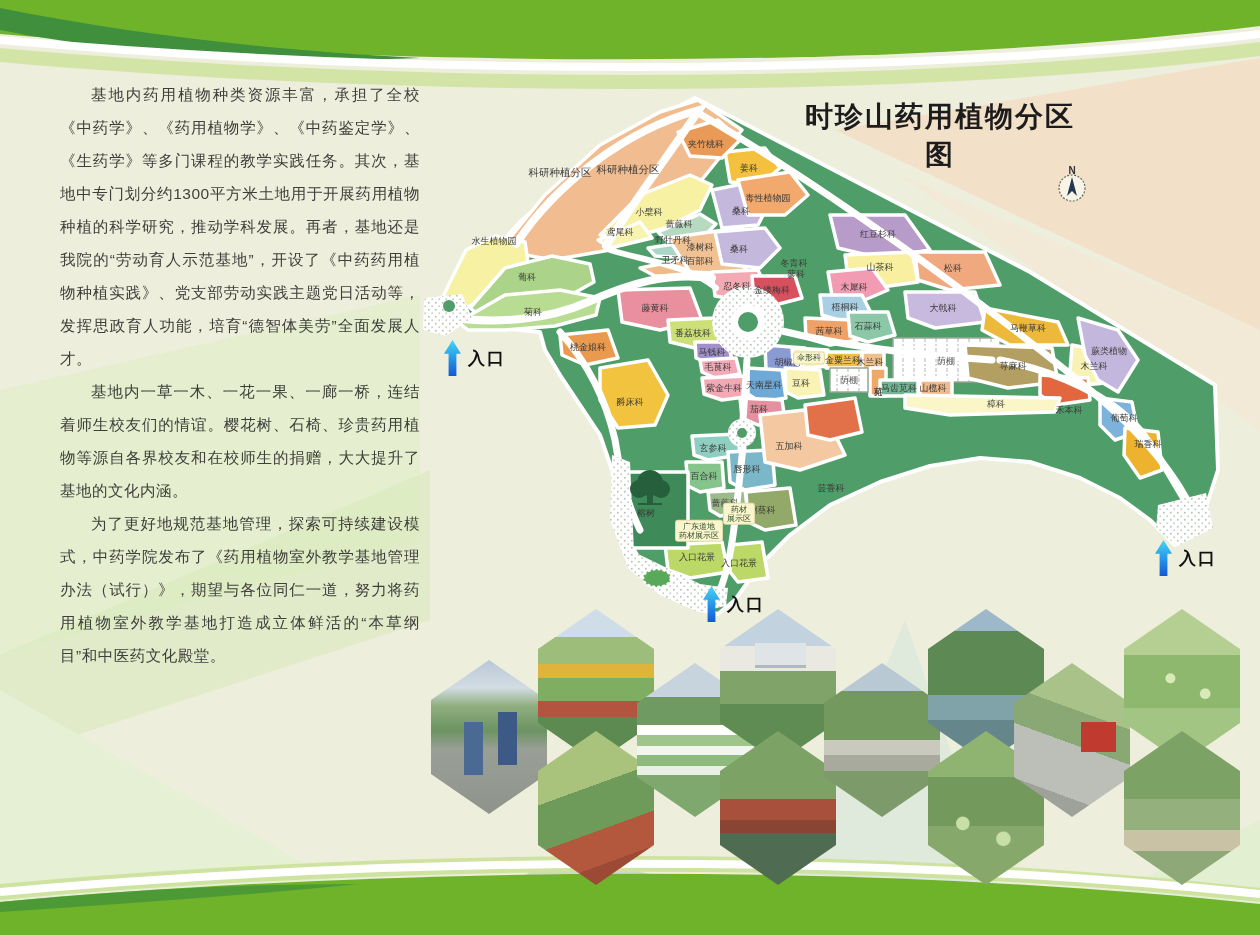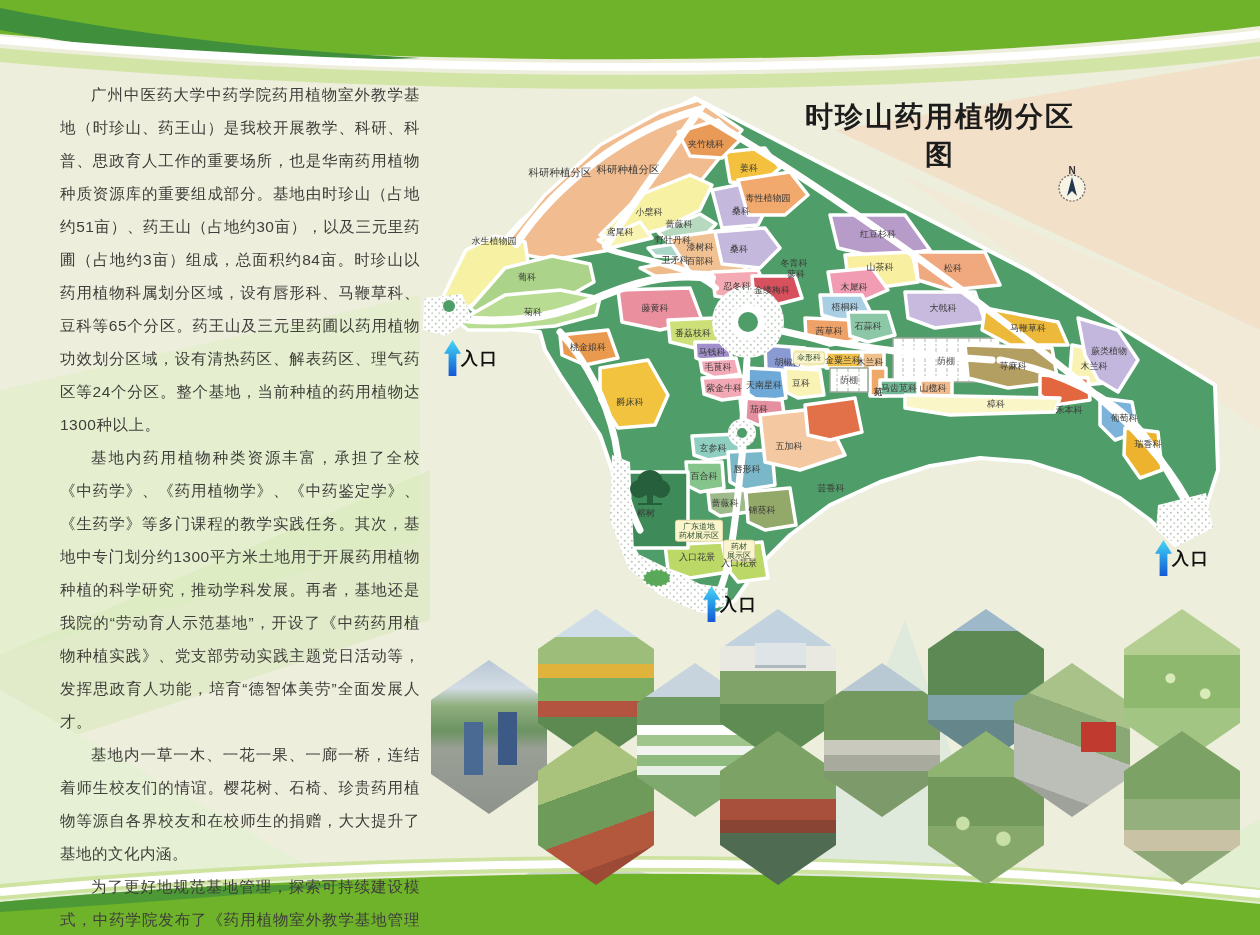--- a/index.html
+++ b/index.html
@@ -15,21 +15,21 @@
   .map-title{position:absolute;left:795px;top:98px;width:290px;z-index:7;font-size:28px;
              font-weight:700;color:#1c1c1c;letter-spacing:2px;text-align:center;}
   .map-label{position:absolute;z-index:8;transform:translate(-50%,-50%);font-size:9px;color:#3a3a38;
              white-space:nowrap;line-height:1.15;text-align:center;}
   .map-label.big{font-size:10.5px;}
   .map-label.vert{writing-mode:vertical-rl;}
   .map-label.chip{background:#faf5cc;padding:1px 3px;border-radius:2px;font-size:8px;color:#2d4d2d;
                   box-shadow:0 0 0 1px #e4dca8;}
   .map-label.onwhite{color:#555;}
   
-  .entrance{position:absolute;z-index:9;display:flex;align-items:center;gap:0;}
+  .entrance{position:absolute;z-index:9;display:flex;align-items:center;gap:7px;}
   .arrow-up{width:17px;height:36px;background:linear-gradient(180deg,#49d6f6 0%,#2a9fe8 45%,#1457d6 100%);
             clip-path:polygon(50% 0,100% 38%,73% 38%,73% 100%,27% 100%,27% 38%,0 38%);}
   .entrance span{font-size:17px;font-weight:700;color:#101010;letter-spacing:2px;}
   
   .hex{position:absolute;width:116px;height:154px;z-index:5;
        clip-path:polygon(50% 0%,100% 26%,100% 74%,50% 100%,0% 74%,0% 26%);}
   .hex::after{content:"";position:absolute;}
   .v-sign{background:linear-gradient(180deg,#b9c8d6 0%,#d3dce4 18%,#8fae7e 30%,#6c9362 46%,#9a9f96 58%,#8e938c 100%);}
   .v-sign::after{left:58%;top:34%;width:16%;height:34%;background:#3d5a86;box-shadow:-34px 10px 0 #4a6a94;}
   .v-pergola{background:linear-gradient(180deg,#cfdde8 0 18%,#9dbd7a 18% 36%,#e0b43c 36% 45%,#7fae62 45% 60%,#b2543f 60% 70%,#5d8a50 70% 100%);}
@@ -196,21 +196,20 @@
 
   <ellipse cx="657" cy="578" rx="14" ry="9" fill="#5aa85a" stroke="#ffffff" stroke-width="2.5" stroke-dasharray="3,2"></ellipse>
 
   <g>
     <circle cx="1072" cy="188" r="13" fill="#f7f4e6" stroke="#666660" stroke-width="1.2" stroke-dasharray="2,1.5"></circle>
     <polygon points="1072,177 1067,196 1072,191 1077,196" fill="#23364f"></polygon>
   </g>
 </svg>
 
 <div class="left-panel">
-  <p>广州中医药大学中药学院药用植物室外教学基地（时珍山、药王山）是我校开展教学、科研、科普、思政育人工作的重要场所，也是华南药用植物种质资源库的重要组成部分。基地由时珍山（占地约51亩）、药王山（占地约30亩），以及三元里药圃（占地约3亩）组成，总面积约84亩。时珍山以药用植物科属划分区域，设有唇形科、马鞭草科、豆科等65个分区。药王山及三元里药圃以药用植物功效划分区域，设有清热药区、解表药区、理气药区等24个分区。整个基地，当前种植的药用植物达1300种以上。</p>
   <p>基地内药用植物种类资源丰富，承担了全校《中药学》、《药用植物学》、《中药鉴定学》、《生药学》等多门课程的教学实践任务。其次，基地中专门划分约1300平方米土地用于开展药用植物种植的科学研究，推动学科发展。再者，基地还是我院的“劳动育人示范基地”，开设了《中药药用植物种植实践》、党支部劳动实践主题党日活动等，发挥思政育人功能，培育“德智体美劳”全面发展人才。</p>
   <p>基地内一草一木、一花一果、一廊一桥，连结着师生校友们的情谊。樱花树、石椅、珍贵药用植物等源自各界校友和在校师生的捐赠，大大提升了基地的文化内涵。</p>
   <p>为了更好地规范基地管理，探索可持续建设模式，中药学院发布了《药用植物室外教学基地管理办法（试行）》，期望与各位同仁一道，努力将药用植物室外教学基地打造成立体鲜活的“本草纲目”和中医药文化殿堂。</p>
 </div>
 
 <div class="map-title">时珍山药用植物分区图</div>
 <div class="compass-n" style="left:1072px;top:170px">N</div>
 
 <div id="map-labels">
       <div class="map-label big" style="left: 560px; top: 172px;">科研种植分区</div>
@@ -273,21 +272,21 @@
       <div class="map-label" style="left: 1094px; top: 366px;">木兰科</div>
       <div class="map-label" style="left: 1069px; top: 389px; margin-top: 21px;">禾本科</div>
       <div class="map-label" style="left: 996px; top: 404px;">樟科</div>
       <div class="map-label" style="left: 1109px; top: 351px;">蕨类植物</div>
       <div class="map-label" style="left: 1124px; top: 418px;">葡萄科</div>
       <div class="map-label" style="left: 1148px; top: 444px;">瑞香科</div>
       <div class="map-label chip" style="left: 699px; top: 531px;">
         <div>广东道地</div>
         <div>药材展示区</div>
       </div>
-      <div class="map-label chip" style="left: 739px; top: 551px; font-family: Liberation Serif, serif;">
+      <div class="map-label chip" style="left: 739px; top: 514px; font-family: Liberation Serif, serif;">
         <div>药材</div>
         <div>展示区</div>
       </div>
       <div class="map-label" style="left: 697px; top: 557px;">入口花景</div>
       <div class="map-label" style="left: 739px; top: 563px;">入口花景</div>
       <div class="map-label" style="left: 646px; top: 513px;">榕树</div>
     </div>
 
 <div class="entrance" style="left:444px;top:340px">
   <div class="arrow-up"></div>

